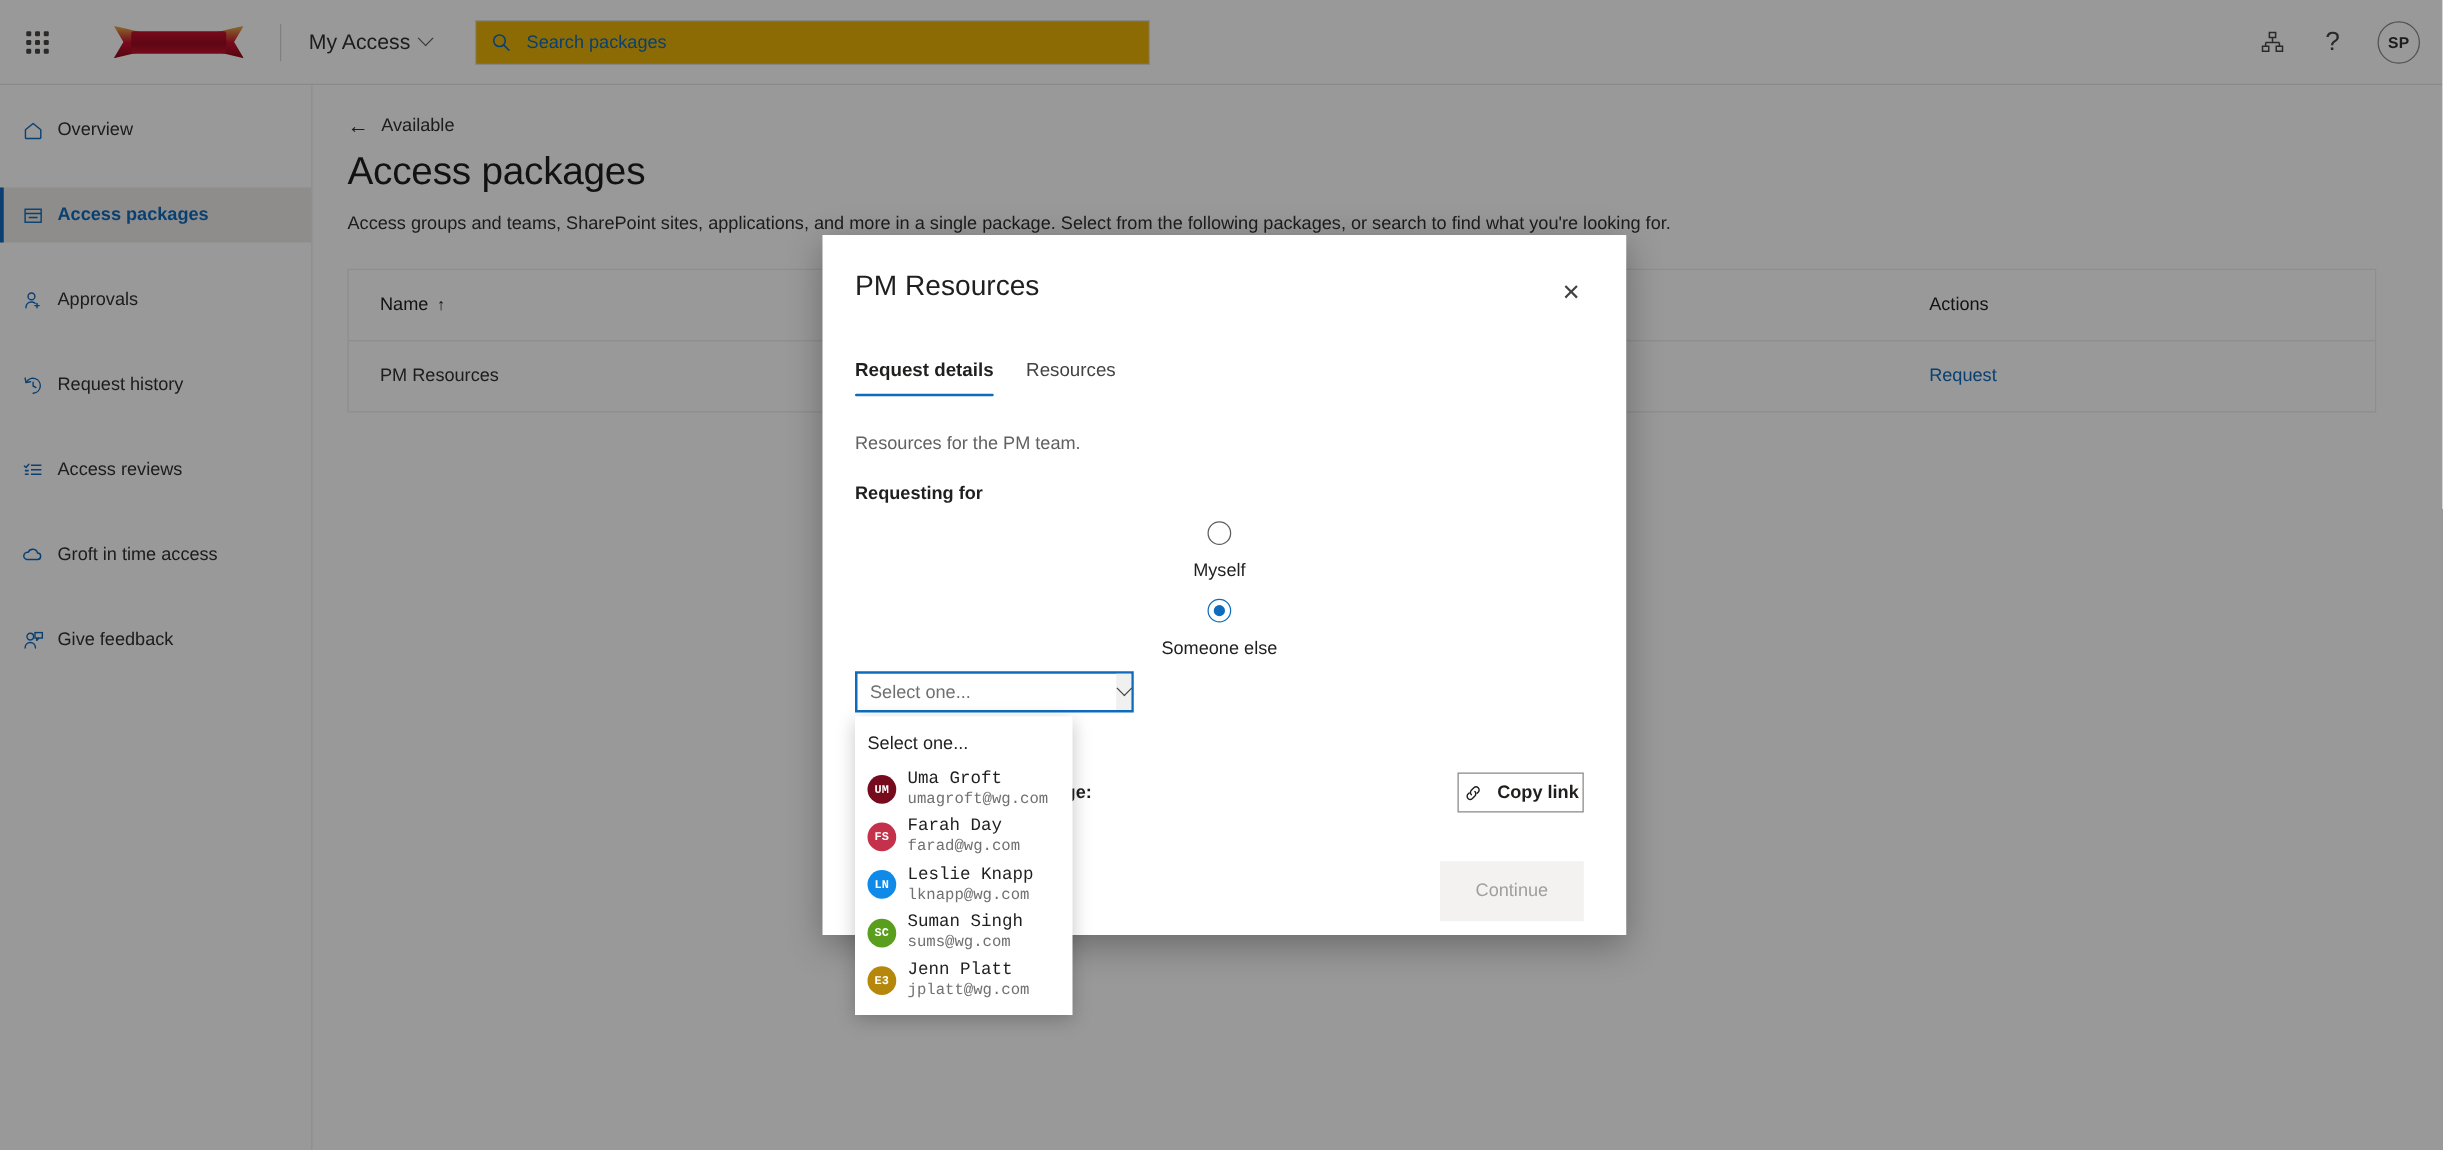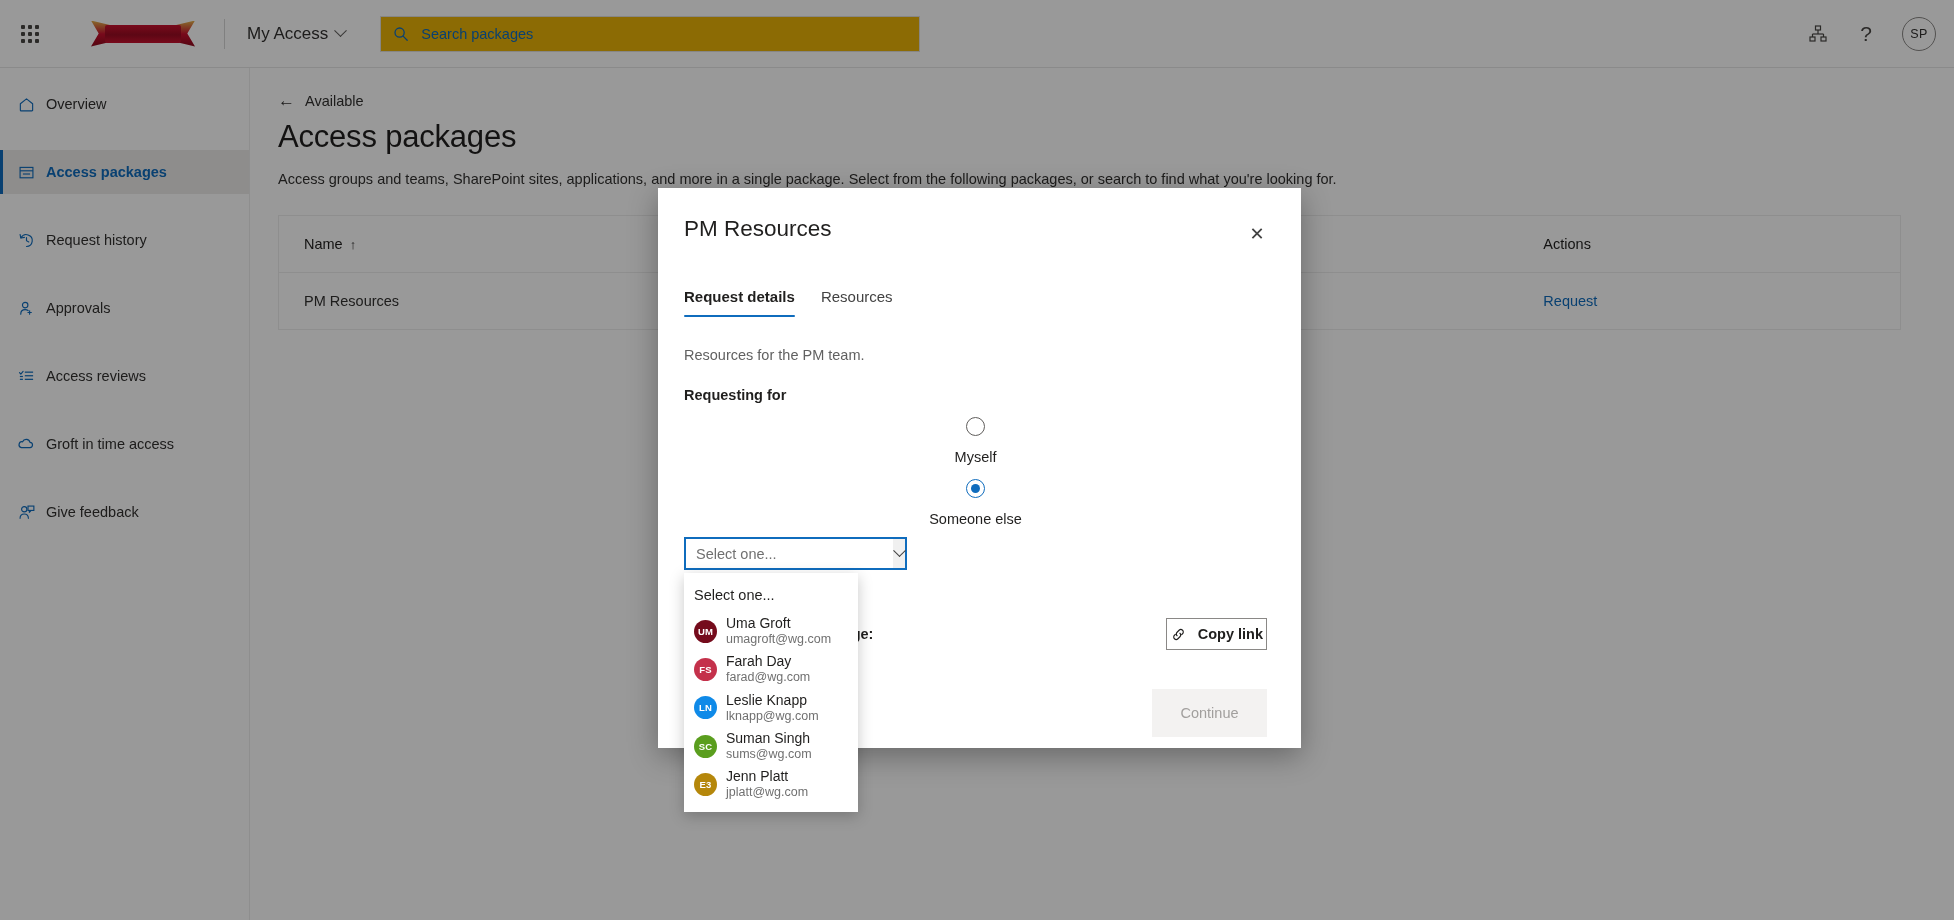--- a/index.html
+++ b/index.html
@@ -116,21 +116,21 @@
     cursor: pointer; color: #484644;
   }
   .help-glyph { font-size: 21px; color: #484644; line-height: 1; }
   .avatar-top {
     width: 34px; height: 34px; border-radius: 50%;
     border: 1px solid #8a8886;
     background: #ffffff;
     color: #323130;
     display: flex; align-items: center; justify-content: center;
     font-size: 12.5px; letter-spacing: .3px;
-    margin-left: 10px; cursor: pointer;
+    margin-left: 10px; cursor: pointer; font-weight: bold;
   }
 
   
   .sidebar {
     position: absolute; top: 68px; left: 0;
     width: 250px; height: 852px;
     background: #ffffff;
     border-right: 1px solid #ededed;
     padding-top: 14px;
     z-index: 8;
@@ -313,20 +313,21 @@
   }
   .opt-plain {
     font-size: 14.5px; color: #201f1e;
     padding: 7px 0 9px 10px;
     cursor: pointer;
   }
   .opt-person {
     display: flex; align-items: center; gap: 9px;
     padding: 3px 0 3px 10px;
     cursor: pointer;
+    font-family: Liberation Mono, monospace;
   }
   .p-avatar {
     width: 23px; height: 23px; border-radius: 50%;
     flex: none;
     display: flex; align-items: center; justify-content: center;
     color: #ffffff; font-size: 9.5px; font-weight: bold;
     letter-spacing: .2px;
   }
   .p-text { display: flex; flex-direction: column; line-height: 1.22; }
   .p-name { font-size: 14px; color: #201f1e; }
@@ -440,38 +441,38 @@
           <line x1="2.2" y1="7.2" x2="15.8" y2="7.2" stroke="#0f6cbd" stroke-width="1.2"></line>
           <line x1="5.2" y1="10.6" x2="12.8" y2="10.6" stroke="#0f6cbd" stroke-width="1.2"></line>
         </svg>
       </span>
       <span>Access packages</span>
     </div>
 
     <div class="nav-item">
       <span class="nav-ico">
         <svg width="17" height="17" viewBox="0 0 18 18">
-          <path d="M3.2 6.2A6.3 6.3 0 119 15.4" fill="none" stroke="#0f6cbd" stroke-width="1.2" stroke-linecap="round"></path>
-          <polyline points="2.2,2.6 3.0,6.4 6.8,5.7" fill="none" stroke="#0f6cbd" stroke-width="1.2" stroke-linecap="round" stroke-linejoin="round"></polyline>
-          <polyline points="9,6 9,9.3 11.4,10.6" fill="none" stroke="#0f6cbd" stroke-width="1.2" stroke-linecap="round"></polyline>
-        </svg>
-      </span>
-      <span>Request history</span>
-    </div>
-
-    <div class="nav-item">
-      <span class="nav-ico">
-        <svg width="17" height="17" viewBox="0 0 18 18">
           <circle cx="7.6" cy="5.4" r="2.9" fill="none" stroke="#0f6cbd" stroke-width="1.2"></circle>
           <path d="M2.9 15c0-3.0 2.1-4.8 4.7-4.8 1.2 0 2.3.4 3.1 1" fill="none" stroke="#0f6cbd" stroke-width="1.2" stroke-linecap="round"></path>
           <line x1="12.3" y1="11.4" x2="12.3" y2="15" stroke="#0f6cbd" stroke-width="1.2" stroke-linecap="round"></line>
           <line x1="10.5" y1="13.2" x2="14.1" y2="13.2" stroke="#0f6cbd" stroke-width="1.2" stroke-linecap="round"></line>
         </svg>
       </span>
       <span>Approvals</span>
+    </div>
+
+    <div class="nav-item">
+      <span class="nav-ico">
+        <svg width="17" height="17" viewBox="0 0 18 18">
+          <path d="M3.2 6.2A6.3 6.3 0 119 15.4" fill="none" stroke="#0f6cbd" stroke-width="1.2" stroke-linecap="round"></path>
+          <polyline points="2.2,2.6 3.0,6.4 6.8,5.7" fill="none" stroke="#0f6cbd" stroke-width="1.2" stroke-linecap="round" stroke-linejoin="round"></polyline>
+          <polyline points="9,6 9,9.3 11.4,10.6" fill="none" stroke="#0f6cbd" stroke-width="1.2" stroke-linecap="round"></polyline>
+        </svg>
+      </span>
+      <span>Request history</span>
     </div>
 
     <div class="nav-item">
       <span class="nav-ico">
         <svg width="17" height="17" viewBox="0 0 18 18">
           <polyline points="1.6,5.0 3.0,6.4 5.4,3.6" fill="none" stroke="#0f6cbd" stroke-width="1.2" stroke-linecap="round" stroke-linejoin="round"></polyline>
           <line x1="7.2" y1="4.4" x2="16" y2="4.4" stroke="#0f6cbd" stroke-width="1.3"></line>
           <line x1="7.2" y1="8.2" x2="16" y2="8.2" stroke="#0f6cbd" stroke-width="1.3"></line>
           <line x1="7.2" y1="12" x2="16" y2="12" stroke="#0f6cbd" stroke-width="1.3"></line>
           <line x1="2.0" y1="9.0" x2="5.2" y2="9.0" stroke="#0f6cbd" stroke-width="1.3"></line>

